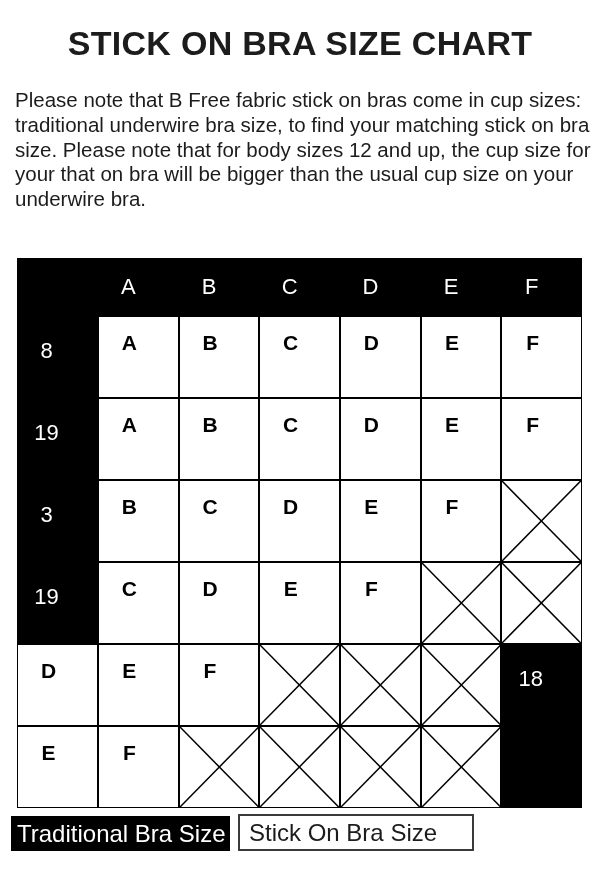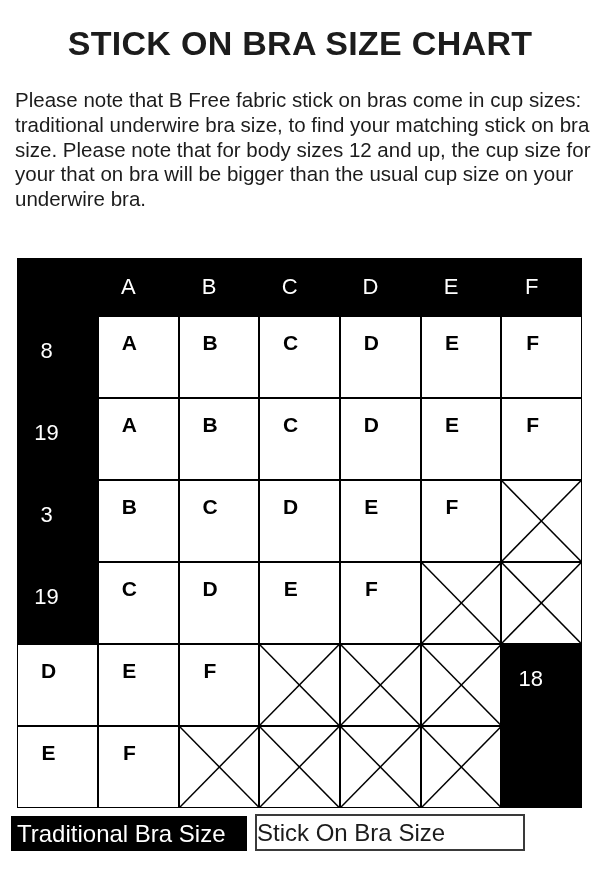--- a/index.html
+++ b/index.html
@@ -49,30 +49,30 @@
   }
   .cell span {
     position:absolute; top:15px; left:0; right:18px;
     text-align:center; font-weight:700; font-size:21px; line-height:1;
     color:var(--grid-line,#000);
   }
   .cell svg { position:absolute; left:0; top:0; width:100%; height:100%; display:block; }
 
   .legend { position:absolute; left:11px; top:814px; display:flex; gap:8px; align-items:flex-start; }
   .legend-trad {
-    margin-top:2px; width:236px; height:35px;
+    margin-top:2px; width:219px; height:35px;
     background:var(--table-bg,#000); color:var(--table-text-light,#fff);
     font-size:24px; display:flex; align-items:center; padding-left:6px;
     white-space:nowrap;
   }
   .legend-stick {
-    width:270px; height:37px; background:var(--cell-bg,#fff);
+    width:236px; height:37px; background:var(--cell-bg,#fff);
     border:2px solid var(--legend-box-border,#3a3a3a);
     color:var(--text,#111); font-size:24px;
-    display:flex; align-items:center; 
+    display:flex; align-items:center; padding-left:9px;
     white-space:nowrap;
   }
 </style>
 </head>
 <body>
 
 <div class="page">
 
   <div class="title">STICK ON BRA SIZE CHART</div>
 

